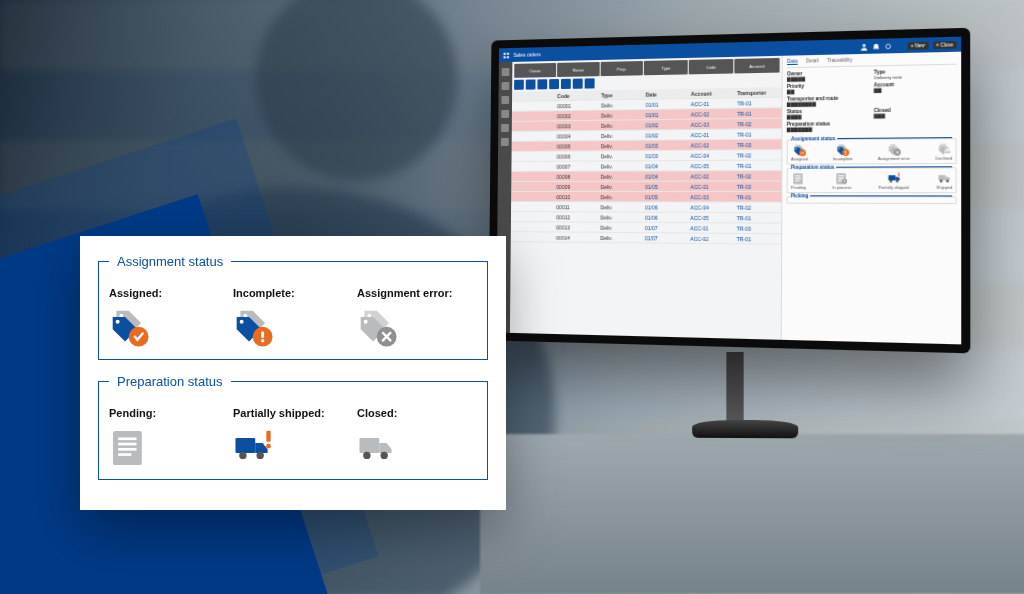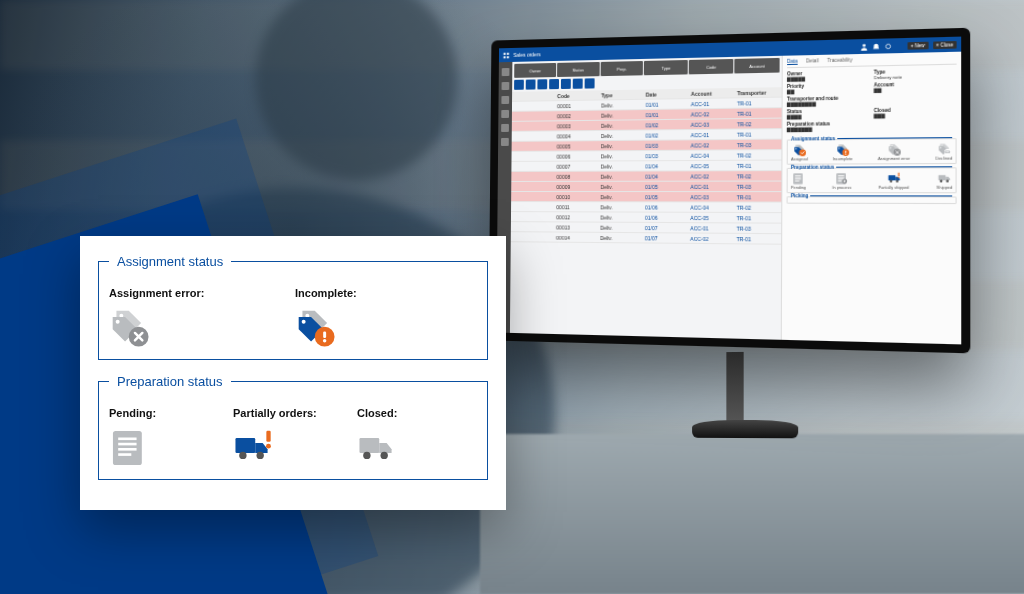--- a/index.html
+++ b/index.html
@@ -568,51 +568,60 @@
     <div class="neck"></div>
       <div class="base"></div>
   </div>
 
   <div class="status-card">
 
     <fieldset class="section">
       <legend>Assignment status</legend>
       <div class="status-row">
         <div class="status-item">
-          <span class="lbl">Assignment error:</span>
+          <span class="lbl">Assigned:</span>
           <svg viewBox="0 0 34 34">
-            <use href="#ic-tags-grey"></use>
+            <use href="#ic-tags"></use>
               <g transform="translate(24 24)">
-                <use href="#badge-x"></use>
+                <use href="#badge-check"></use>
               </g>
           </svg>
         </div>
         <div class="status-item">
           <span class="lbl">Incomplete:</span>
           <svg viewBox="0 0 34 34">
             <use href="#ic-tags"></use>
               <g transform="translate(24 24)">
                 <use href="#badge-alert"></use>
               </g>
           </svg>
         </div>
+        <div class="status-item">
+          <span class="lbl">Assignment error:</span>
+          <svg viewBox="0 0 34 34">
+            <use href="#ic-tags-grey"></use>
+              <g transform="translate(24 24)">
+                <use href="#badge-x"></use>
+              </g>
+          </svg>
+        </div>
       </div>
     </fieldset>
 
     <fieldset class="section">
       <legend>Preparation status</legend>
       <div class="status-row">
         <div class="status-item">
           <span class="lbl">Pending:</span>
           <svg viewBox="0 0 32 32">
             <use href="#ic-doc"></use>
           </svg>
         </div>
         <div class="status-item">
-          <span class="lbl">Partially orders:</span>
+          <span class="lbl">Partially shipped:</span>
           <svg viewBox="0 0 34 28" style="color:#0a4fa0">
             <use href="#ic-truck"></use>
             <g fill="#e96b1f">
                 <rect x="27" y="0" width="3.5" height="9" rx="1"></rect>
                 <circle cx="28.7" cy="12.5" r="2"></circle>
               </g>
           </svg>
         </div>
         <div class="status-item">
           <span class="lbl">Closed:</span>

